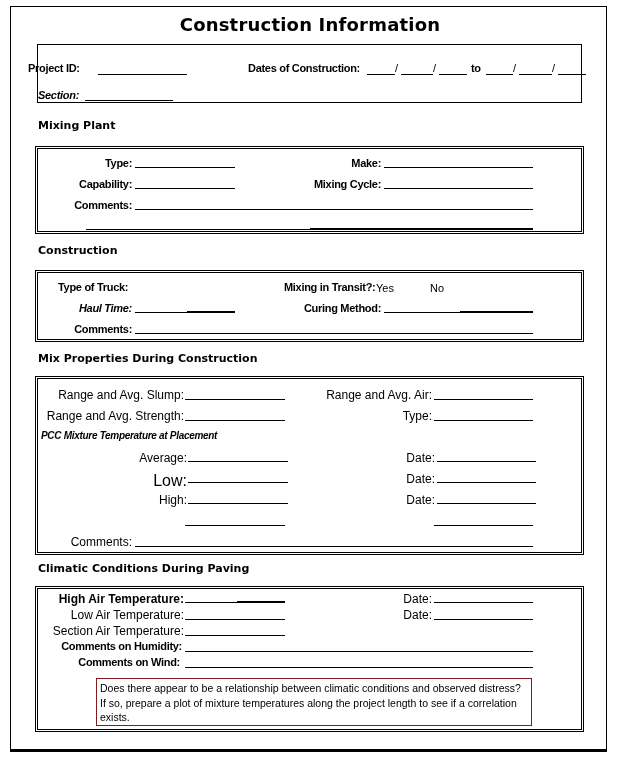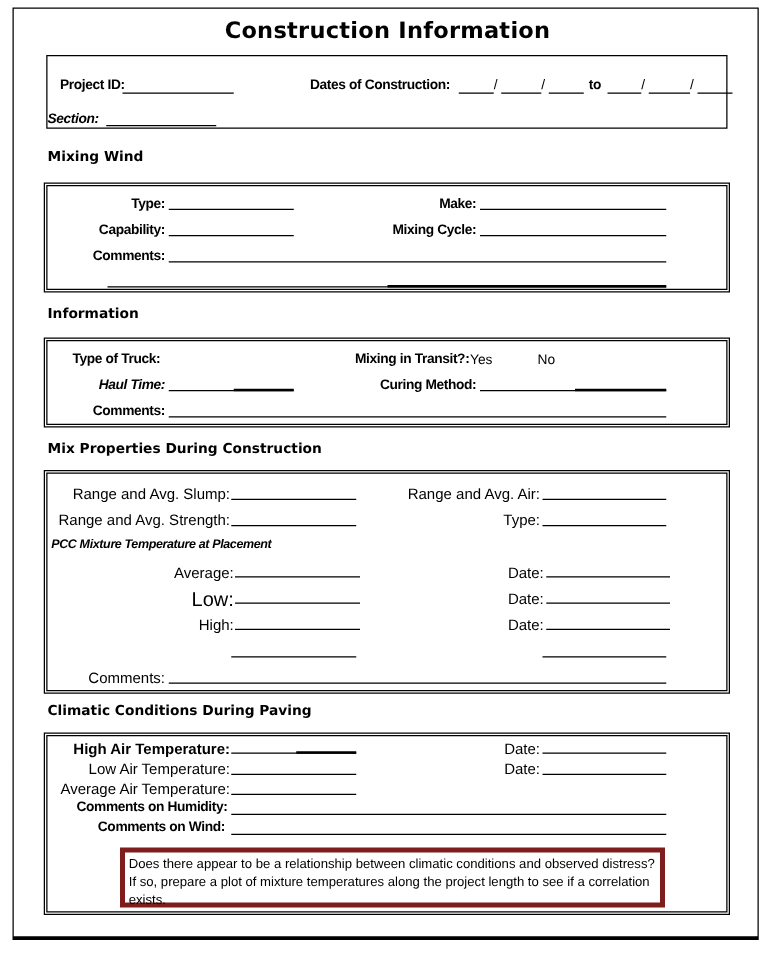--- a/index.html
+++ b/index.html
@@ -7,63 +7,63 @@
   .abs { position:absolute; }
   .outer { left:10px; top:6px; width:597px; height:746px; border:1.5px solid #000; border-bottom-width:3px; box-sizing:border-box; }
   .title { left:0; width:620px; top:14px; text-align:center; font-family:"DejaVu Sans", sans-serif; font-weight:bold; font-size:18px; letter-spacing:0.2px; }
   .sechead { font-family:"DejaVu Sans", sans-serif; font-weight:bold; font-size:11px; }
   .box1 { left:37px; top:44px; width:545px; height:59px; border:1px solid #000; box-sizing:border-box; }
   .dbox { border:3px double #000; box-sizing:border-box; }
   .lbl { font-size:11px; white-space:nowrap; }
   .b { font-weight:bold; letter-spacing:-0.3px; }
   .line { height:0; border-top:1px solid #000; }
   .thick { border-top-width:2px; }
-  .notebox { left:96px; top:678px; width:436px; height:48px; border:4px solid #7f1d1d; box-sizing:border-box; font-size:10.5px; line-height:14.5px; padding:2px 3px; }
+  .notebox { left:96px; top:678px; width:436px; height:48px; border:1px solid #7f1d1d; box-sizing:border-box; font-size:10.5px; line-height:14.5px; padding:2px 3px; }
   .r { text-align:right; }
 </style>
 </head>
 <body>
 
 <div class="abs outer"></div>
 <div class="abs title">Construction Information</div>
 
 <div class="abs box1"></div>
-<span class="abs lbl b" style="left:48px;top:62px;">Project ID:</span>
+<span class="abs lbl b" style="left:28px;top:62px;">Project ID:</span>
 <div class="abs line" style="left:98px;top:74px;width:89px;"></div>
 <span class="abs lbl b" style="left:248px;top:62px;">Dates of Construction:</span>
 <div class="abs line" style="left:367px;top:74px;width:28px;"></div>
 <span class="abs lbl" style="left:395px;top:62px;">/</span>
 <div class="abs line" style="left:401px;top:74px;width:32px;"></div>
 <span class="abs lbl" style="left:433px;top:62px;">/</span>
 <div class="abs line" style="left:439px;top:74px;width:28px;"></div>
 <span class="abs lbl b" style="left:471px;top:62px;">to</span>
 <div class="abs line" style="left:486px;top:74px;width:27px;"></div>
 <span class="abs lbl" style="left:513px;top:62px;">/</span>
 <div class="abs line" style="left:519px;top:74px;width:33px;"></div>
 <span class="abs lbl" style="left:552px;top:62px;">/</span>
 <div class="abs line" style="left:558px;top:74px;width:28px;"></div>
 <span class="abs lbl b" style="left:38px;top:89px;font-style:italic;">Section:</span>
 <div class="abs line" style="left:85px;top:100px;width:88px;"></div>
 
-<div class="abs sechead" style="left:38px;top:119px;">Mixing Wind</div>
+<div class="abs sechead" style="left:38px;top:119px;">Mixing Plant</div>
 <div class="abs dbox" style="left:35px;top:146px;width:549px;height:88px;"></div>
 <span class="abs lbl b r" style="left:60px;width:72px;top:157px;">Type:</span>
 <div class="abs line" style="left:135px;top:167px;width:100px;"></div>
 <span class="abs lbl b r" style="left:300px;width:81px;top:157px;">Make:</span>
 <div class="abs line" style="left:384px;top:167px;width:149px;"></div>
 <span class="abs lbl b r" style="left:50px;width:82px;top:178px;">Capability:</span>
 <div class="abs line" style="left:135px;top:188px;width:100px;"></div>
 <span class="abs lbl b r" style="left:290px;width:91px;top:178px;">Mixing Cycle:</span>
 <div class="abs line" style="left:384px;top:188px;width:149px;"></div>
 <span class="abs lbl b r" style="left:50px;width:82px;top:199px;">Comments:</span>
 <div class="abs line" style="left:135px;top:209px;width:398px;"></div>
 <div class="abs line" style="left:86px;top:229px;width:447px;"></div>
 <div class="abs line thick" style="left:310px;top:228px;width:223px;"></div>
 
-<div class="abs sechead" style="left:38px;top:244px;">Information</div>
+<div class="abs sechead" style="left:38px;top:244px;">Construction</div>
 <div class="abs dbox" style="left:35px;top:270px;width:549px;height:72px;"></div>
 <span class="abs lbl b" style="left:58px;top:281px;">Type of Truck:</span>
 <span class="abs lbl b" style="left:284px;top:281px;">Mixing in Transit?:</span>
 <span class="abs lbl" style="left:376px;top:282px;">Yes</span>
 <span class="abs lbl" style="left:430px;top:282px;">No</span>
 <span class="abs lbl b r" style="left:50px;width:82px;top:302px;font-style:italic;">Haul Time:</span>
 <div class="abs line" style="left:135px;top:312px;width:100px;"></div>
 <div class="abs line thick" style="left:187px;top:311px;width:48px;"></div>
 <span class="abs lbl b r" style="left:280px;width:101px;top:302px;">Curing Method:</span>
 <div class="abs line" style="left:384px;top:312px;width:149px;"></div>
@@ -103,19 +103,19 @@
 <div class="abs dbox" style="left:35px;top:586px;width:549px;height:146px;"></div>
 <span class="abs lbl r" style="left:30px;width:154px;top:592px;font-size:12px;font-weight:bold;">High Air Temperature:</span>
 <div class="abs line" style="left:185px;top:602px;width:100px;"></div>
 <div class="abs line thick" style="left:237px;top:601px;width:48px;"></div>
 <span class="abs lbl r" style="left:360px;width:72px;top:592px;font-size:12px;">Date:</span>
 <div class="abs line" style="left:434px;top:602px;width:99px;"></div>
 <span class="abs lbl r" style="left:30px;width:154px;top:608px;font-size:12px;">Low Air Temperature:</span>
 <div class="abs line" style="left:185px;top:619px;width:100px;"></div>
 <span class="abs lbl r" style="left:360px;width:72px;top:608px;font-size:12px;">Date:</span>
 <div class="abs line" style="left:434px;top:619px;width:99px;"></div>
-<span class="abs lbl r" style="left:20px;width:164px;top:624px;font-size:12px;">Average Air Temperature:</span>
+<span class="abs lbl r" style="left:20px;width:164px;top:624px;font-size:12px;">Section Air Temperature:</span>
 <div class="abs line" style="left:185px;top:635px;width:100px;"></div>
 <span class="abs lbl b r" style="left:30px;width:152px;top:640px;">Comments on Humidity:</span>
 <div class="abs line" style="left:185px;top:651px;width:348px;"></div>
 <span class="abs lbl b r" style="left:30px;width:150px;top:656px;">Comments on Wind:</span>
 <div class="abs line" style="left:185px;top:667px;width:348px;"></div>
 <div class="abs notebox">Does there appear to be a relationship between climatic conditions and observed distress? If so, prepare a plot of mixture temperatures along the project length to see if a correlation exists.</div>
 
 </body></html>

